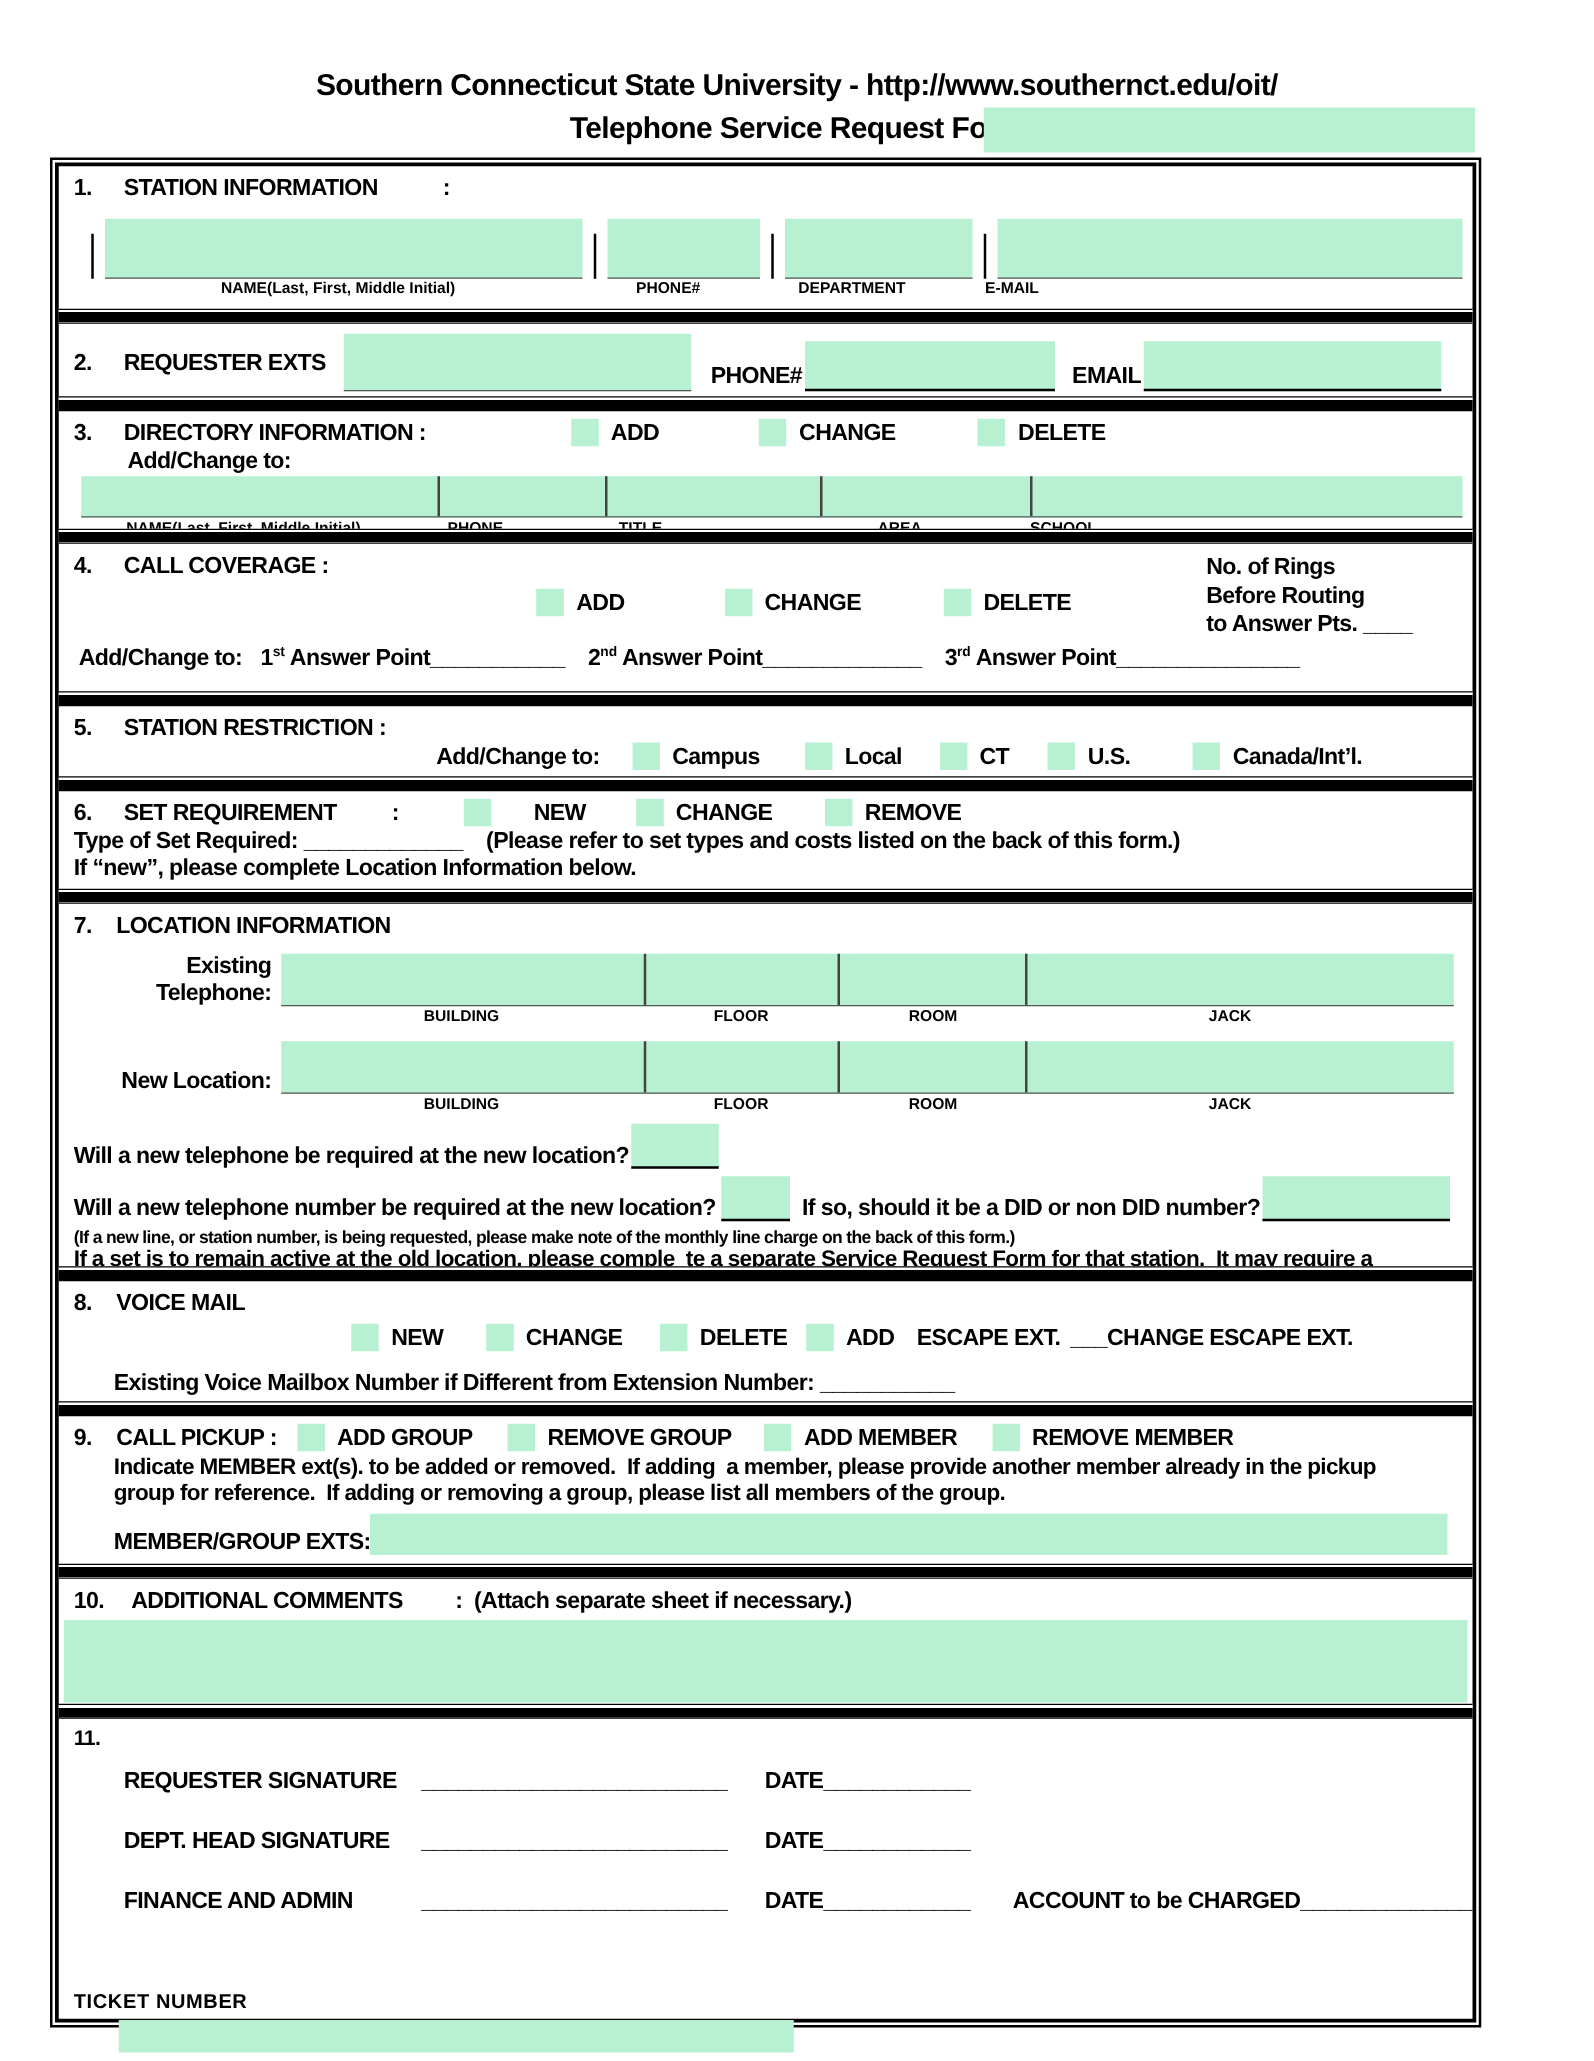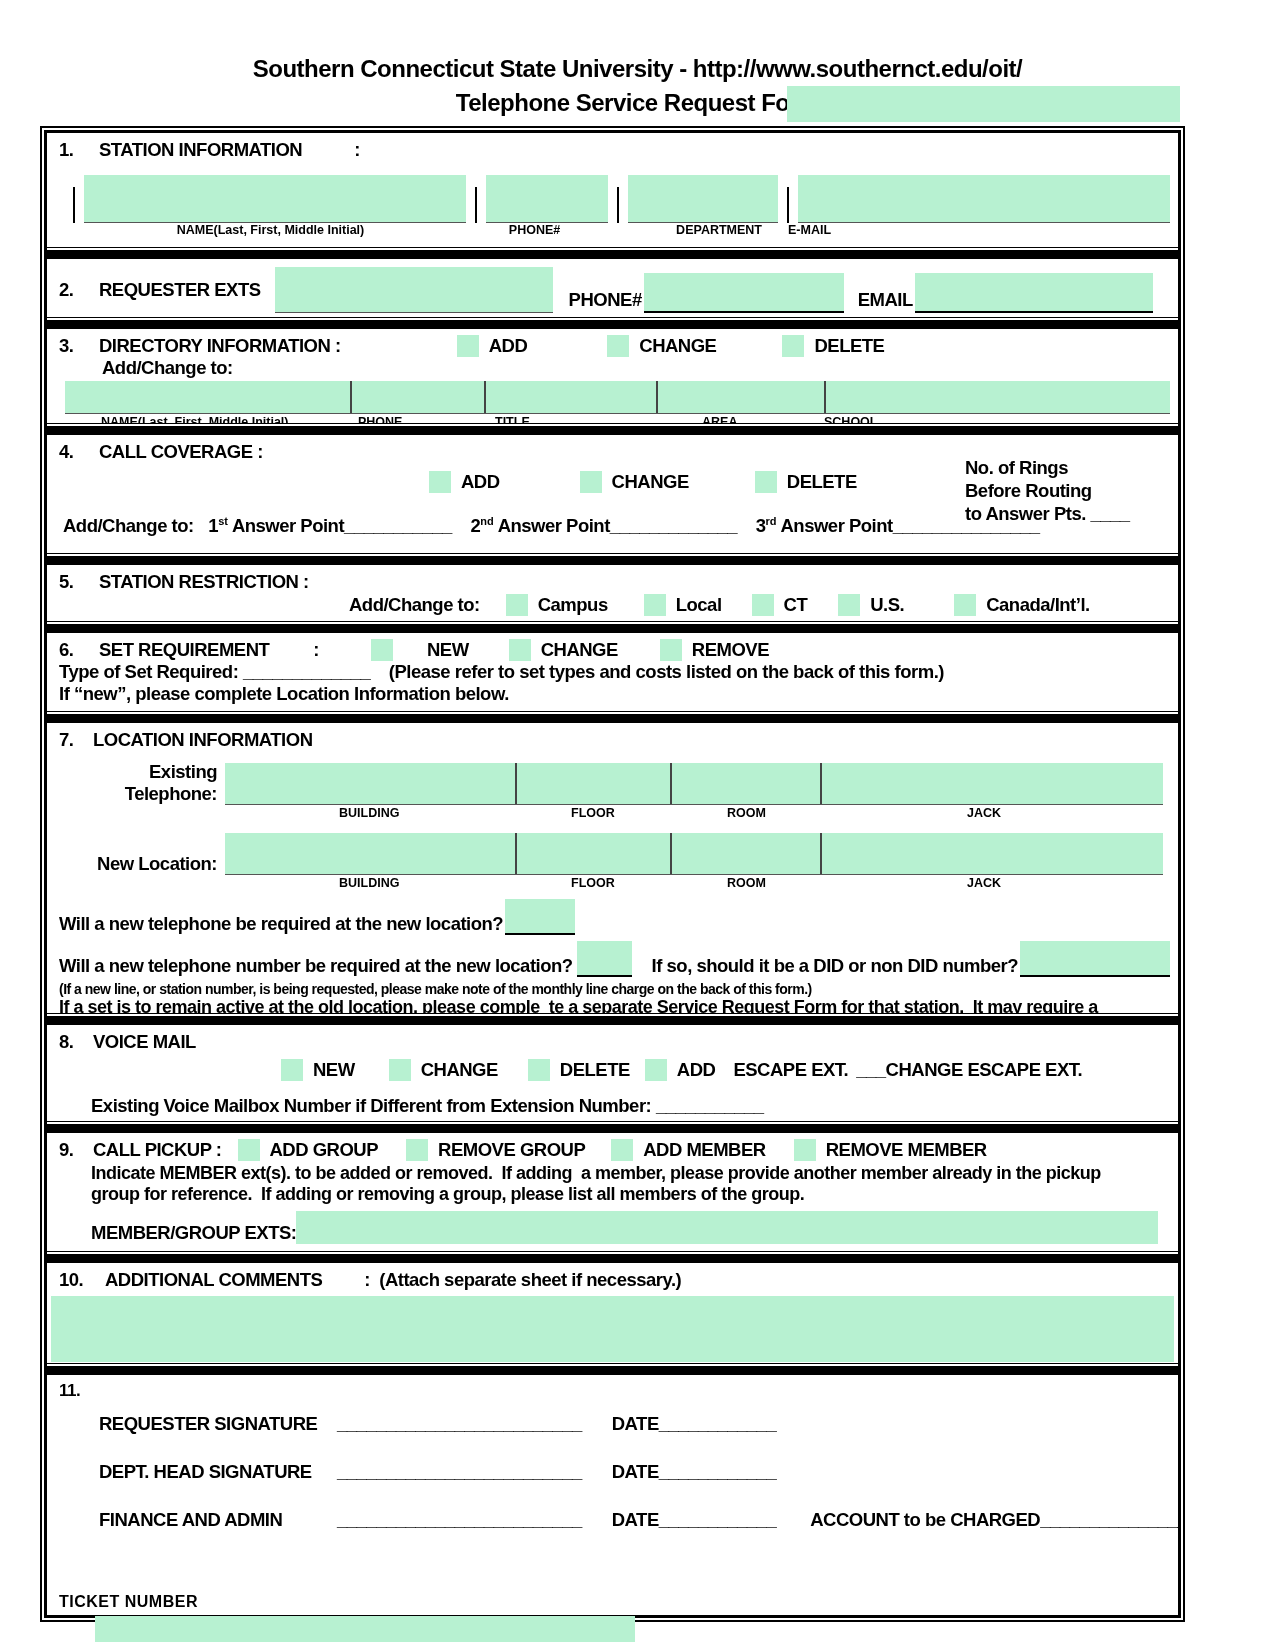--- a/index.html
+++ b/index.html
@@ -59,21 +59,21 @@
       <span class="vbar"></span>
       <div class="gf u2" style="width:122px;height:48px"></div>
       <span class="vbar"></span>
       <div class="gf u2" style="width:150px;height:48px"></div>
       <span class="vbar"></span>
       <div class="gf u2" style="width:372px;height:48px"></div>
     </div>
     <div class="row small" style="padding-left:14px;">
       <span style="width:395px;text-align:center">NAME(Last, First, Middle Initial)</span>
       <span style="width:133px;text-align:center">PHONE#</span>
-      <span style="width:161px;text-align:right">DEPARTMENT</span>
+      <span style="width:161px;text-align:center">DEPARTMENT</span>
       <span style="padding-left:26px">E-MAIL</span>
     </div>
   </div>
 
   <div class="divider"></div>
 
   <div class="sec" style="height:58px">
     <div class="row" style="align-items:flex-end; height:48px;">
       <span class="num" style="padding-bottom:12px">2.</span>
       <span style="padding-bottom:12px">REQUESTER EXTS</span>
@@ -114,21 +114,21 @@
     </div>
   </div>
 
   <div class="divider"></div>
 
   <div class="sec" style="height:118px">
     <div class="row">
       <span class="num">4.</span>
       <span>CALL COVERAGE :</span>
     </div>
-    <div style="position:absolute;left:918px;top:21px;line-height:1.25">
+    <div style="position:absolute;left:918px;top:6px;line-height:1.25">
       <div>No. of Rings</div>
       <div>Before Routing</div>
       <div>to Answer Pts. ____</div>
     </div>
     <div class="row" style="margin-top:8px; padding-left:370px;">
       <span class="cb"></span>
       <span class="cb-label">ADD</span>
       <span class="cb" style="margin-left:80px"></span>
       <span class="cb-label">CHANGE</span>
       <span class="cb" style="margin-left:66px"></span>
@@ -220,21 +220,21 @@
       <span style="left:668px">ROOM</span>
       <span style="left:908px">JACK</span>
     </div>
     <div class="row" style="margin-top:8px; align-items:flex-end;">
       <span>Will a new telephone be required at the new location?</span>
       <div class="gf u" style="width:70px;height:36px;margin-left:2px"></div>
     </div>
     <div class="row" style="margin-top:6px; align-items:flex-end; white-space:nowrap;">
       <span>Will a new telephone number be required at the new location?</span>
       <div class="gf u" style="width:55px;height:36px;margin-left:4px"></div>
-      <span style="margin-left:20px">If so, should it be a DID or non DID number?</span>
+      <span style="margin-left:10px">If so, should it be a DID or non DID number?</span>
       <div class="gf u" style="width:150px;height:36px;margin-left:2px"></div>
     </div>
     <div class="pre" style="margin-top:4px;font-size:14px">(If a new line, or station number, is being requested, please make note of the monthly line charge on the back of this form.)</div>
     <div class="pre" style="font-size:18px">If a set is to remain active at the old location, please comple  te a separate Service Request Form for that station.  It may require a</div>
 
   </div>
 
   <div class="divider"></div>
 
   <div class="sec" style="height:96px">

